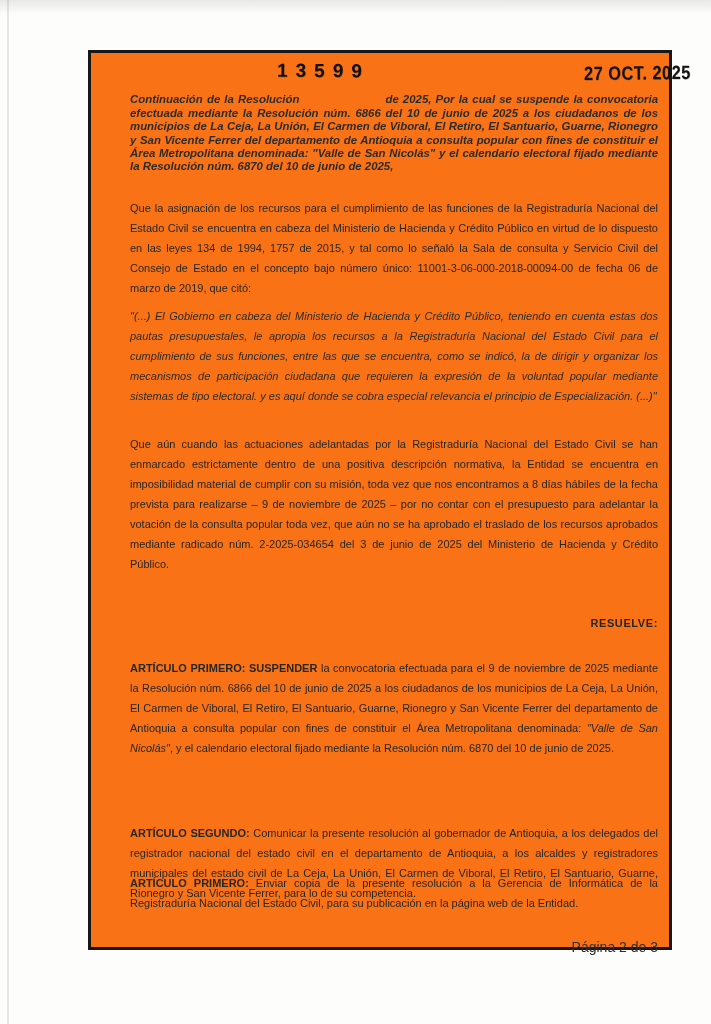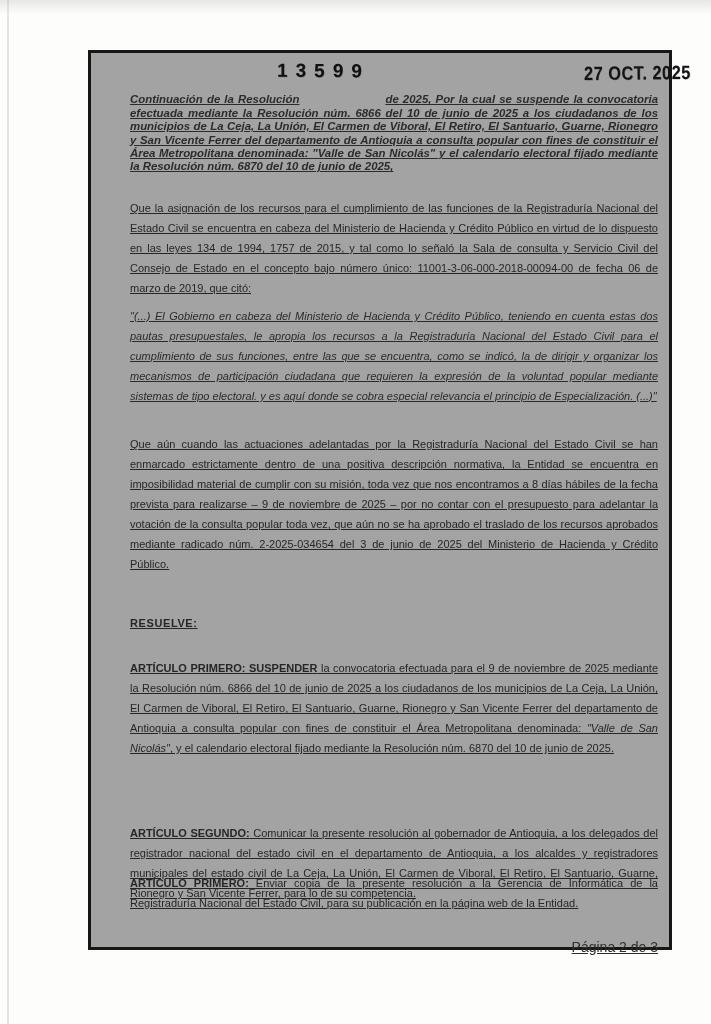--- a/index.html
+++ b/index.html
@@ -35,28 +35,27 @@
     width: 1px; height: 260px;
     background: rgba(60,60,60,0.05);
   }
   .frame {
     position: absolute;
     left: 88px;
     top: 50px;
     width: 584px;
     height: 900px;
     border: 3px solid #171717;
-    background: #a3a3a3;
+    background: #f97316;
     box-sizing: border-box;
   }
   .abs { position: absolute; }
   .col {
     left: 39px;
     width: 528px;
-    text-decoration: underline;
   }
   .stamp-number {
     left: 186px;
     top: 7px;
     font-size: 19px;
     font-weight: bold;
     letter-spacing: 8px;
     color: #101010;
     transform: rotate(0.4deg);
     text-shadow: 0.5px 0.5px 0 rgba(0,0,0,0.35);
@@ -95,21 +94,21 @@
   .p1 { top: 134px; }
   .quote {
     top: 242px;
     font-style: italic;
     color: #2b2b2b;
   }
   .p2 { top: 368px; margin-top: 13px; }
   .merito { top: 510px; text-align: left; }
   .resuelve {
     top: 549px;
-    text-align: left;
+    text-align: right;
     font-weight: bold;
     letter-spacing: 0.6px;
   }
   .art1 { top: 594px; }
   .art2 { top: 759px; }
   .art3 { top: 809px; }
   .b { font-weight: bold; }
   .i { font-style: italic; }
   .page-num {
     top: 872px;

